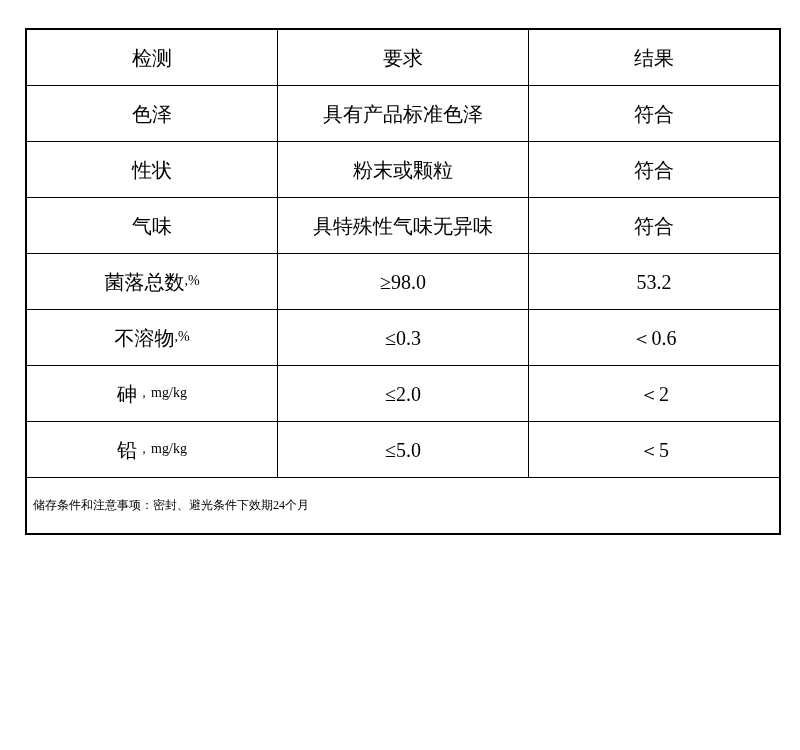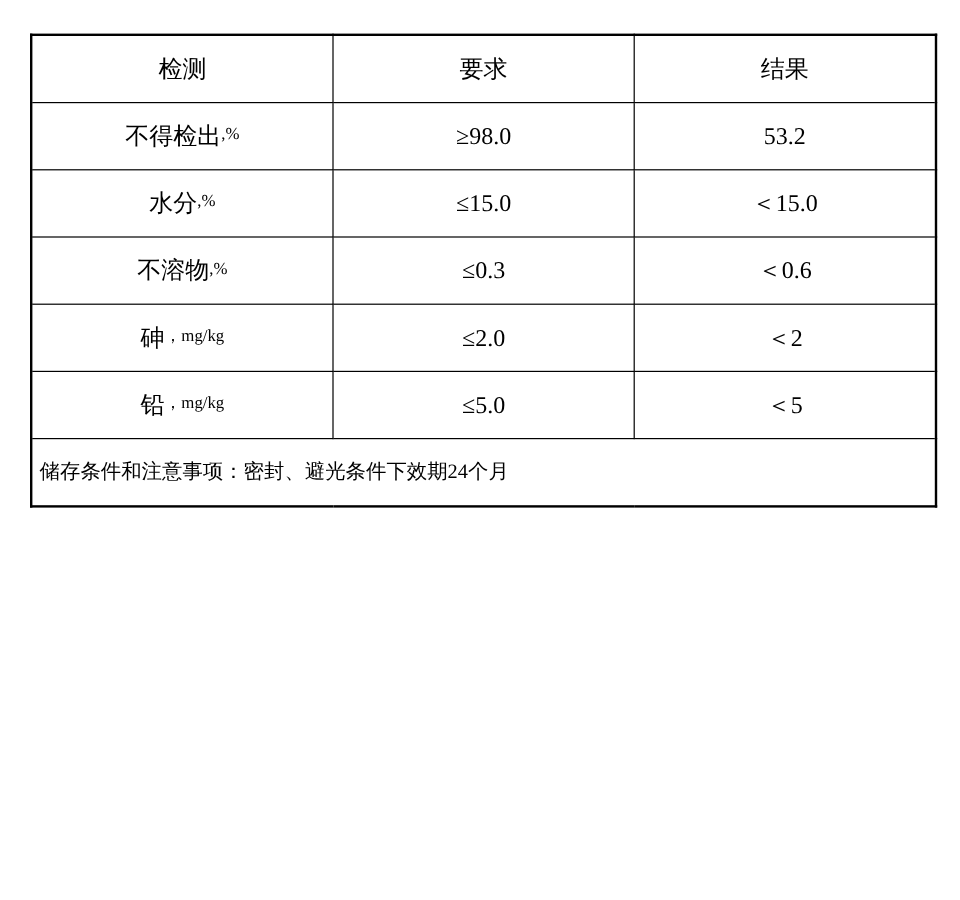--- a/index.html
+++ b/index.html
@@ -52,21 +52,21 @@
   .footer-row td {
     text-align: left;
     height: 42px;
     border-top: 1px solid #000;
   }
   .footer-text {
     display: flex;
     align-items: center;
     height: 42px;
     padding-left: 6px;
-    font-size: 17px;
+    font-size: 12px;
     white-space: nowrap;
   }
 </style>
 </head>
 <body>
 
 <div class="page">
   <table class="spec">
     <tbody>
       <tr>
@@ -74,52 +74,80 @@
           <div class="cellbox">检测</div>
         </td>
         <td class="col1">
           <div class="cellbox">要求</div>
         </td>
         <td class="col2">
           <div class="cellbox">结果</div>
         </td>
       </tr>
 
-
-
-
-      <tr>
-        <td class="col0">
-          <div class="cellbox">
-              <span>不得检出</span>
+      <tr>
+        <td class="col0">
+          <div class="cellbox">
+              <span>色泽</span>
+              <span class="unit"></span>
+            </div>
+        </td>
+        <td class="col1">
+          <div class="cellbox">具有产品标准色泽</div>
+        </td>
+        <td class="col2">
+          <div class="cellbox">符合</div>
+        </td>
+      </tr>
+
+      <tr>
+        <td class="col0">
+          <div class="cellbox">
+              <span>性状</span>
+              <span class="unit"></span>
+            </div>
+        </td>
+        <td class="col1">
+          <div class="cellbox">粉末或颗粒</div>
+        </td>
+        <td class="col2">
+          <div class="cellbox">符合</div>
+        </td>
+      </tr>
+
+      <tr>
+        <td class="col0">
+          <div class="cellbox">
+              <span>气味</span>
+              <span class="unit"></span>
+            </div>
+        </td>
+        <td class="col1">
+          <div class="cellbox">具特殊性气味无异味</div>
+        </td>
+        <td class="col2">
+          <div class="cellbox">符合</div>
+        </td>
+      </tr>
+
+      <tr>
+        <td class="col0">
+          <div class="cellbox">
+              <span>菌落总数</span>
               <span class="unit">,%</span>
             </div>
         </td>
         <td class="col1">
           <div class="cellbox">≥98.0</div>
         </td>
         <td class="col2">
           <div class="cellbox">53.2</div>
         </td>
       </tr>
 
-      <tr>
-        <td class="col0">
-          <div class="cellbox">
-              <span>水分</span>
-              <span class="unit">,%</span>
-            </div>
-        </td>
-        <td class="col1">
-          <div class="cellbox">≤15.0</div>
-        </td>
-        <td class="col2">
-          <div class="cellbox">＜15.0</div>
-        </td>
-      </tr>
 
       <tr>
         <td class="col0">
           <div class="cellbox">
               <span>不溶物</span>
               <span class="unit">,%</span>
             </div>
         </td>
         <td class="col1">
           <div class="cellbox">≤0.3</div>

